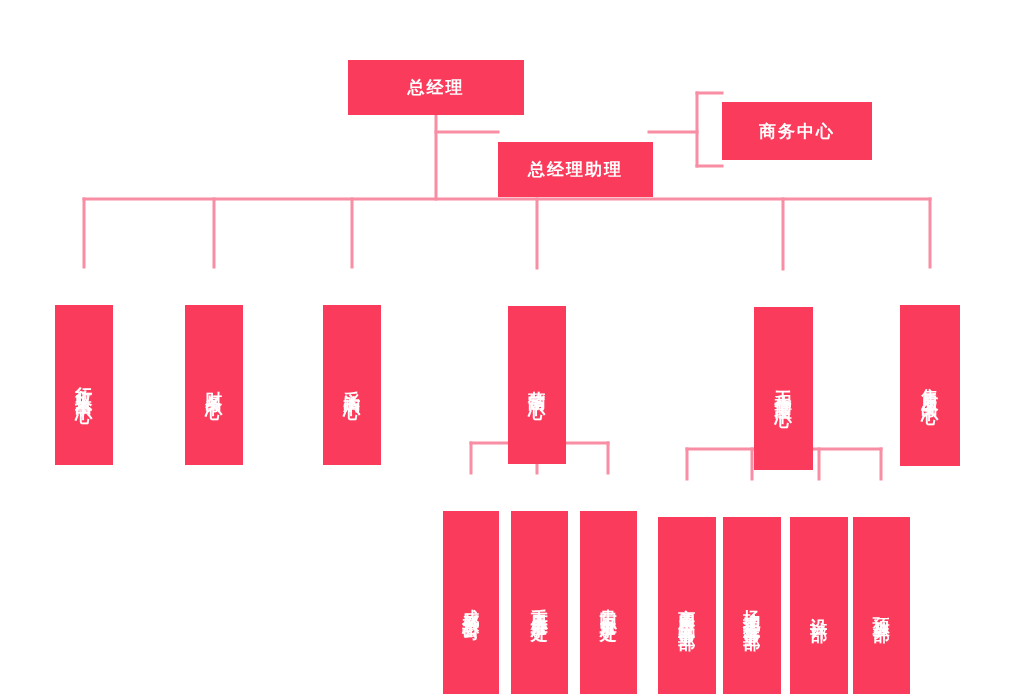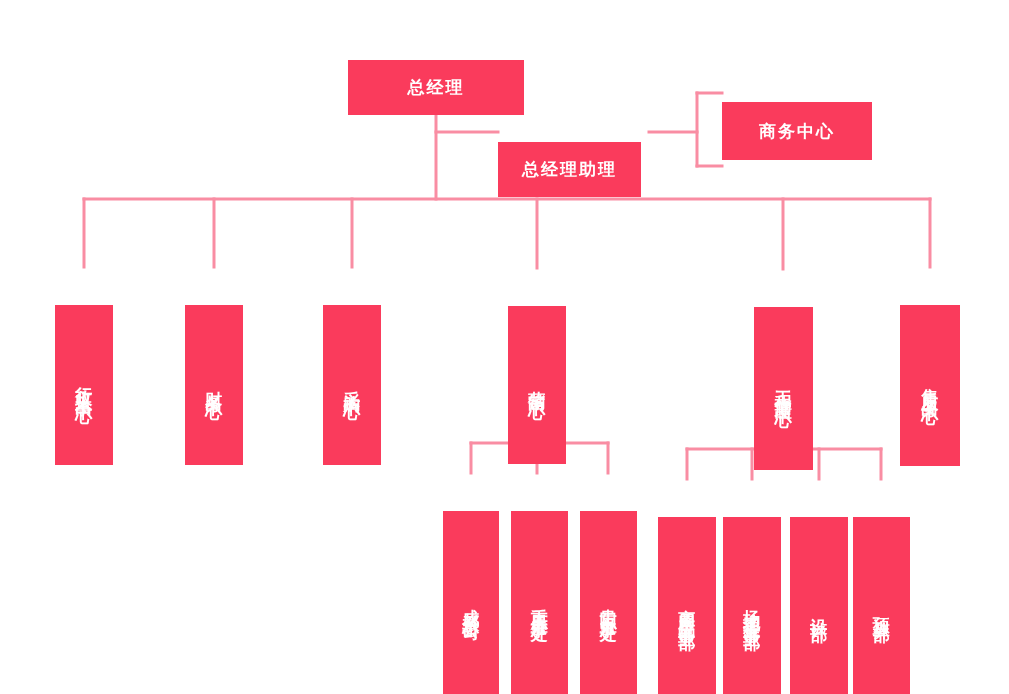--- a/index.html
+++ b/index.html
@@ -88,21 +88,21 @@
     <line x1="783" y1="432" x2="783" y2="449"></line>
     <line x1="687" y1="449" x2="881" y2="449"></line>
     <line x1="687" y1="449" x2="687" y2="479"></line>
     <line x1="752" y1="449" x2="752" y2="479"></line>
     <line x1="819" y1="449" x2="819" y2="479"></line>
     <line x1="881" y1="449" x2="881" y2="479"></line>
   </svg>
 
   <div class="node h" style="left:348px; top:22px; width:176px; height:55px;">总经理</div>
 
-  <div class="node h" style="left:498px; top:104px; width:143px; height:55px;">总经理助理</div>
+  <div class="node h" style="left:498px; top:104px; width:155px; height:55px;">总经理助理</div>
 
   <div class="node h" style="left:722px; top:64px; width:150px; height:58px;">商务中心</div>
 
 
   <div class="node v" style="left:55px; top:267px; width:58px; height:160px;">行政人事中心</div>
 
   <div class="node v" style="left:185px; top:267px; width:58px; height:160px;">财务中心</div>
 
   <div class="node v" style="left:323px; top:267px; width:58px; height:160px;">采购中心</div>
 

